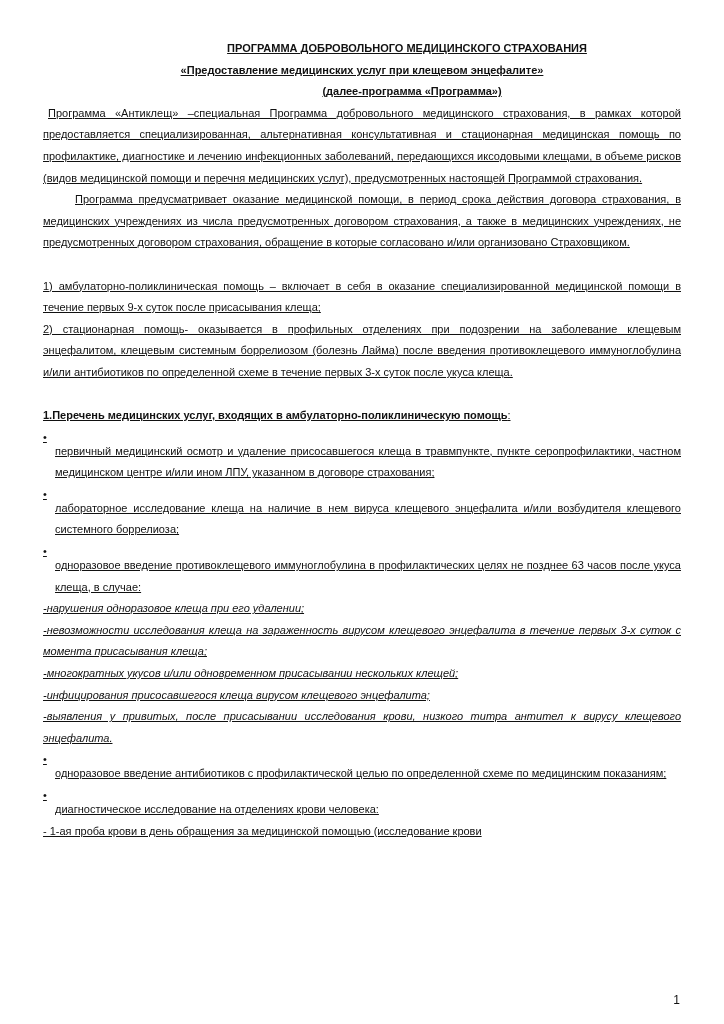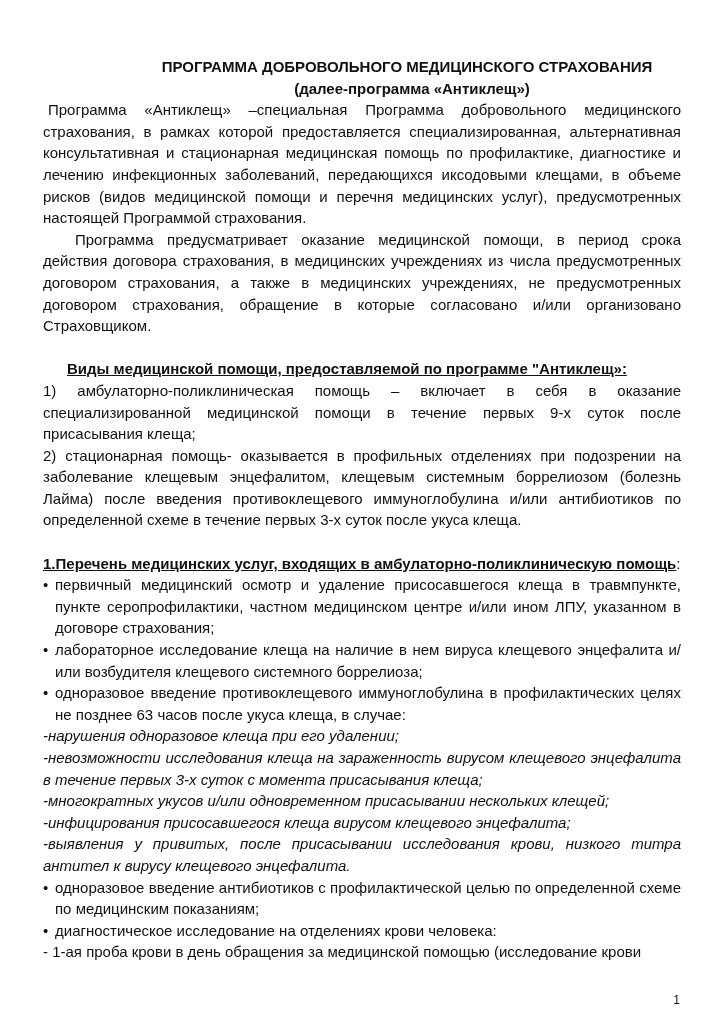--- a/index.html
+++ b/index.html
@@ -1,42 +1,42 @@
 <!DOCTYPE html>
 <html><head>
 <meta charset="utf-8">
 <style>
   html, body { margin: 0; padding: 0; background: #ffffff; }
   body { width: 724px; height: 1024px; position: relative; overflow: hidden;
          font-family: "Liberation Sans", "DejaVu Sans", sans-serif; color: #111; }
-  .page { position: absolute; left: 43px; top: 56px; width: 638px; font-size: 15px; line-height: 21.6px; }
+  .page { position: absolute; left: 43px; top: 38px; width: 638px; font-size: 11px; line-height: 21.6px; text-decoration: underline; }
   .h { font-weight: bold; text-align: center; margin: 0; }
   .h1 { padding-left: 90px; }
   .p { text-align: justify; margin: 0; }
   .indent { text-indent: 32px; }
   .uh { font-weight: bold; text-decoration: underline; margin: 0; }
   .bullet { display: flex; margin: 0; }
   .bullet .dot { width: 12px; flex: none; }
-  .bullet .txt { flex: 1; text-align: justify; }
+  .bullet .txt { flex: 1; text-align: justify; margin-top: 14px; }
   .it { font-style: italic; margin: 0; }
   .gap { height: 21.6px; }
   .pagenum { position: absolute; right: 44px; top: 993px; font-size: 12px; }
 </style>
 </head>
 <body>
 
 <div class="page">
   <p class="h h1">ПРОГРАММА ДОБРОВОЛЬНОГО МЕДИЦИНСКОГО СТРАХОВАНИЯ</p>
-  <p class="h" style="padding-left:100px;">(далее-программа «Антиклещ»)</p>
+  <p class="h">«Предоставление медицинских услуг при клещевом энцефалите»</p>
+  <p class="h" style="padding-left:100px;">(далее-программа «Программа»)</p>
 
   <p class="p" style="text-indent:5px;">Программа «Антиклещ» –специальная Программа добровольного медицинского страхования, в рамках которой предоставляется специализированная, альтернативная консультативная и стационарная медицинская помощь по профилактике, диагностике и лечению инфекционных заболеваний, передающихся иксодовыми клещами, в объеме рисков (видов медицинской помощи и перечня медицинских услуг), предусмотренных настоящей Программой страхования.</p>
   <p class="p indent">Программа предусматривает оказание медицинской помощи, в период срока действия договора страхования, в медицинских учреждениях из числа предусмотренных договором страхования, а также в медицинских учреждениях, не предусмотренных договором страхования, обращение в которые согласовано и/или организовано Страховщиком.</p>
 
   <div class="gap"></div>
-  <p class="uh" style="padding-left:24px;">Виды медицинской помощи, предоставляемой по программе "Антиклещ»:</p>
   <p class="p">1) амбулаторно-поликлиническая помощь – включает в себя в оказание специализированной медицинской помощи в течение первых 9-х суток после присасывания клеща;</p>
   <p class="p">2) стационарная помощь- оказывается в профильных отделениях при подозрении на заболевание клещевым энцефалитом, клещевым системным боррелиозом (болезнь Лайма) после введения противоклещевого иммуноглобулина и/или антибиотиков по определенной схеме в течение первых 3-х суток после укуса клеща.</p>
 
   <div class="gap"></div>
   <p class="p"><span style="font-weight:bold;text-decoration:underline;">1.Перечень медицинских услуг, входящих в амбулаторно-поликлиническую помощь</span><span>:</span></p>
 
   <div class="bullet">
     <span class="dot">•</span>
     <span class="txt">первичный медицинский осмотр и удаление присосавшегося клеща в травмпункте, пункте серопрофилактики, частном медицинском центре и/или ином ЛПУ, указанном в договоре страхования;</span>
   </div>

